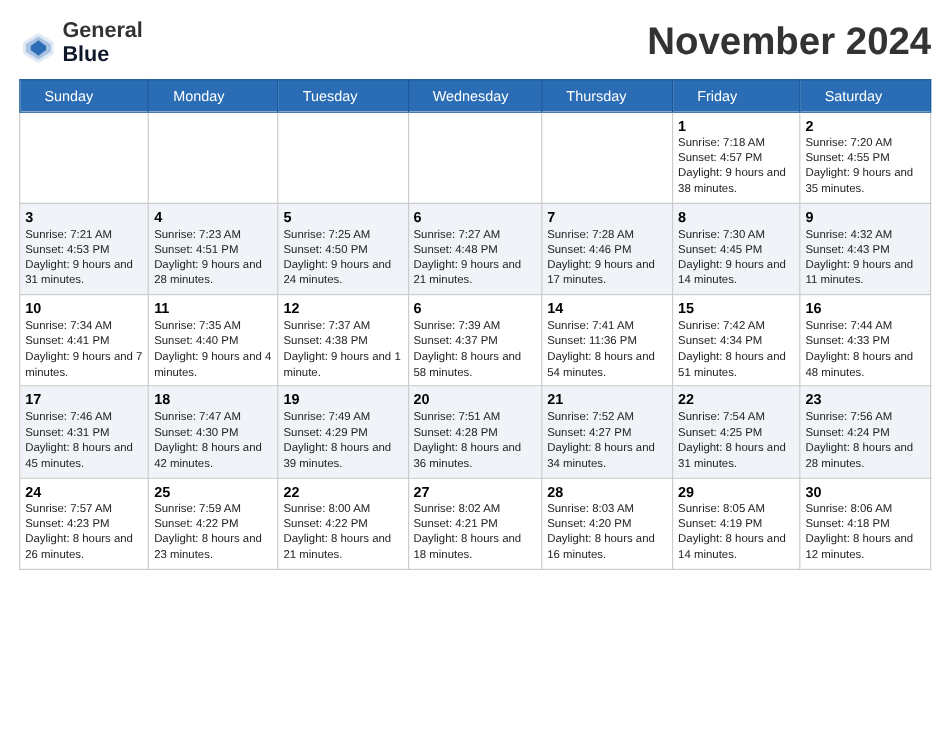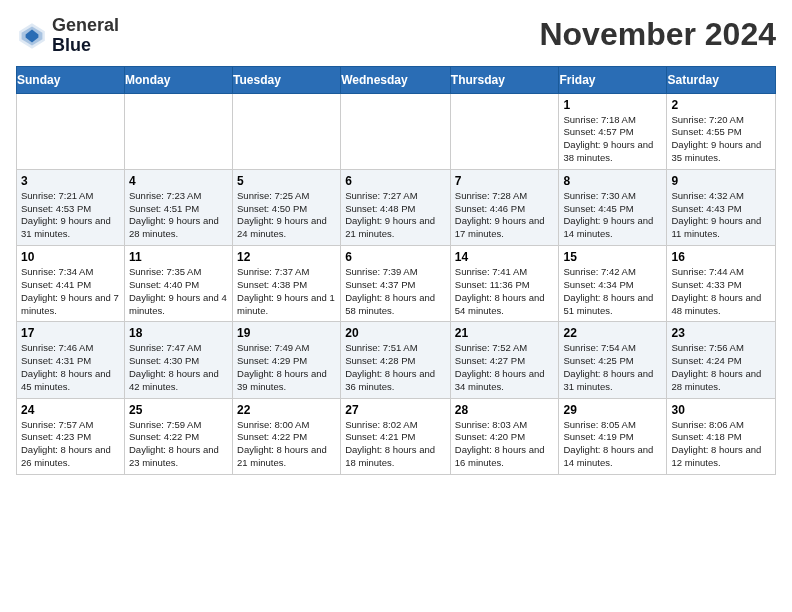--- a/index.html
+++ b/index.html
@@ -11,21 +11,21 @@
       padding: 16px;
     }
     .header-area {
       display: flex;
       justify-content: space-between;
       align-items: flex-start;
       margin-bottom: 10px;
     }
     .logo {
       display: flex;
-      align-items: center;
+      align-items: flex-end;
       gap: 4px;
     }
     .logo-text {
       font-size: 18px;
       font-weight: bold;
       line-height: 1.1;
     }
     .logo-text .general { color: #333; }
     .logo-text .blue { color: #0f172a; }
     .logo-icon {
@@ -48,24 +48,24 @@
     table {
       width: 100%;
       border-collapse: collapse;
       font-size: 10.5px;
     }
     thead tr {
       background: #2a6db5;
       color: #fff;
     }
     thead th {
-      padding: 6px 0;
+      padding: 6px 20px;
       text-align: left;
       font-size: 12px;
-      font-weight: bold;
+      font-weight: normal;
       border: 1px solid #1a5a9a;
     }
     tbody tr {
       background: #fff;
     }
     tbody tr:nth-child(even) {
       background: #f0f4f8;
     }
     tbody td {
       padding: 4px 4px;

